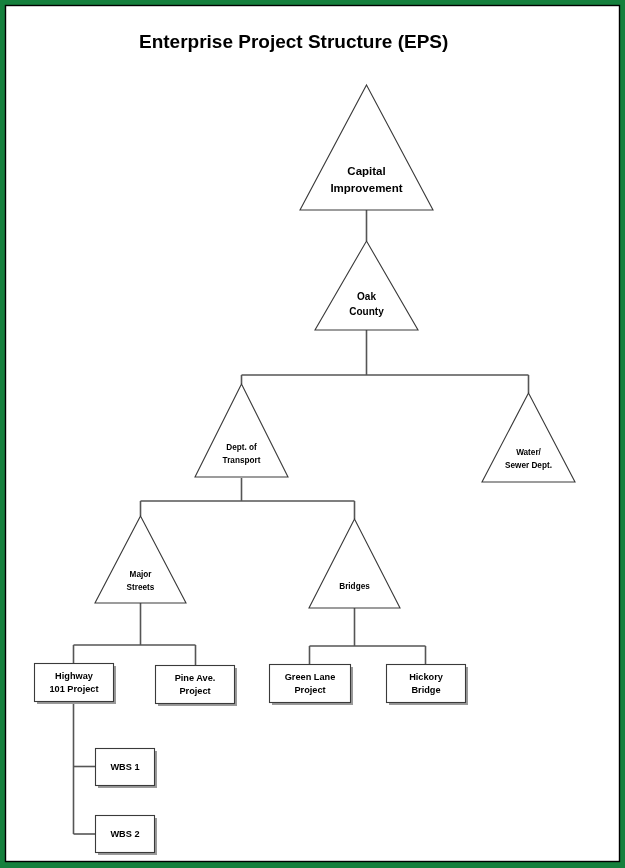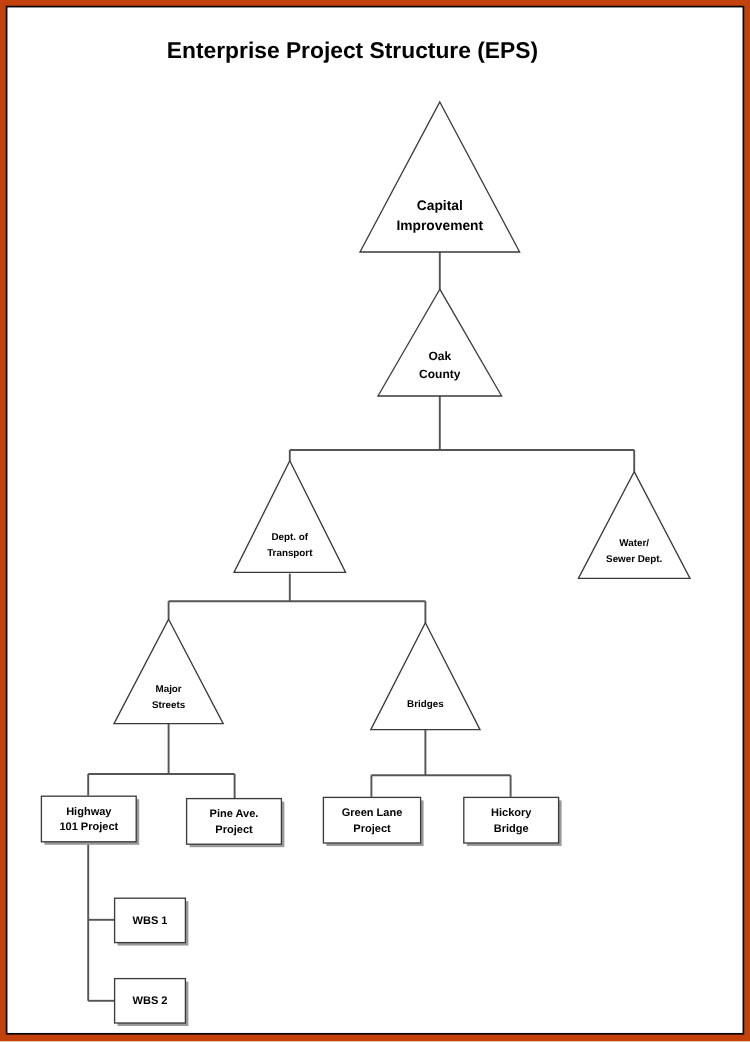--- a/index.html
+++ b/index.html
@@ -10,21 +10,21 @@
   body {
     width: 625px;
     height: 868px;
     font-family: "Liberation Sans", sans-serif;
     -webkit-font-smoothing: antialiased;
   }
   #page {
     position: relative;
     width: 625px;
     height: 868px;
-    background: #c2410c;
+    background: #15803d;
     overflow: hidden;
     text-decoration: underline;
   }
   #diagram-svg {
     position: absolute;
     top: 0;
     left: 0;
     width: 625px;
     height: 868px;
     display: block;

